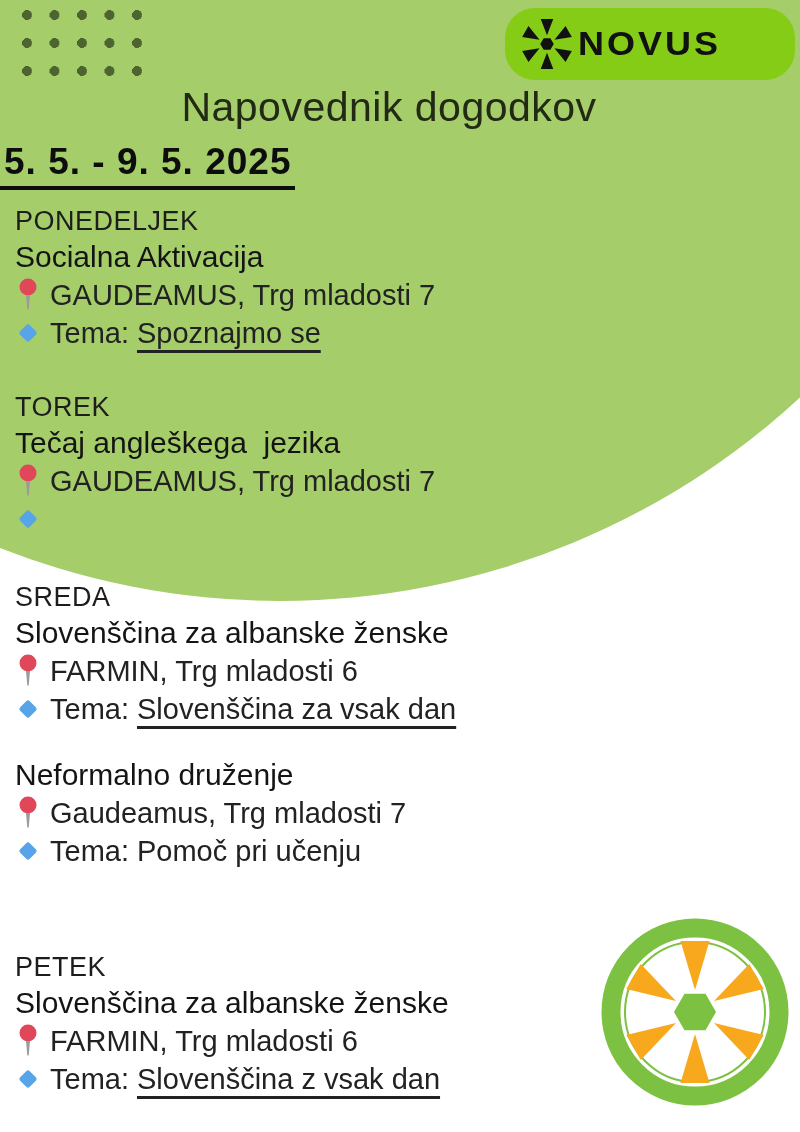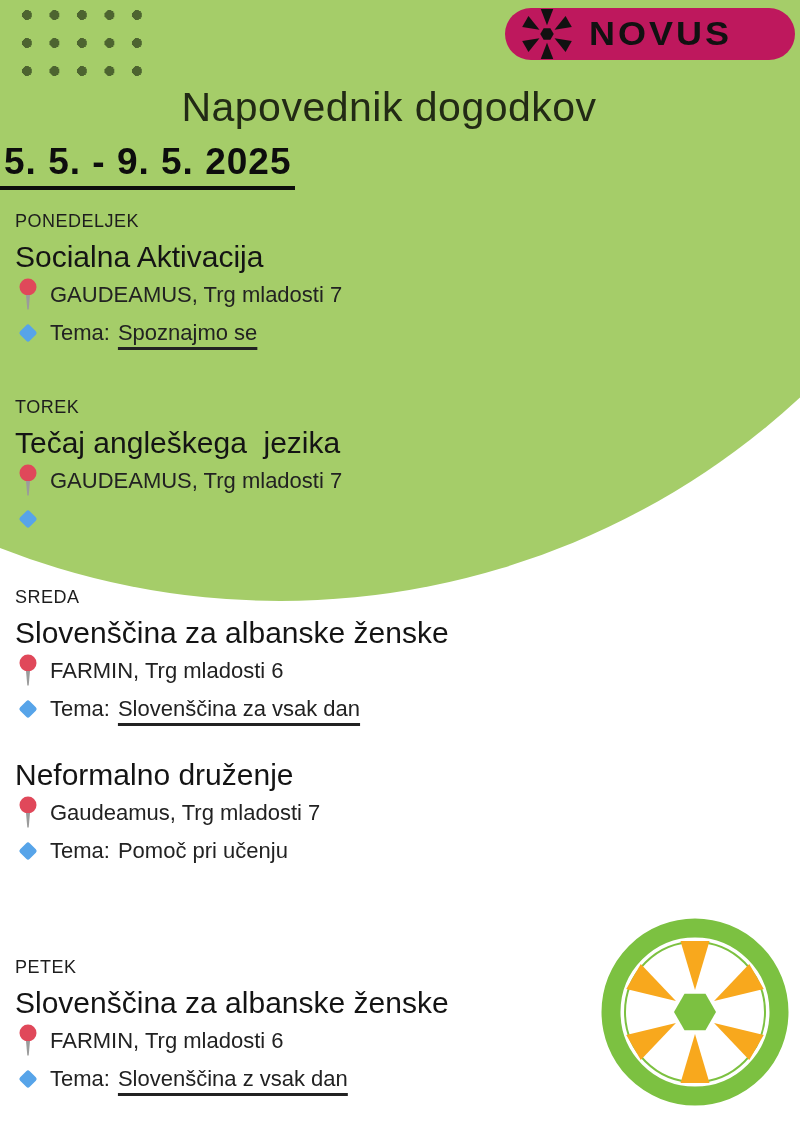--- a/index.html
+++ b/index.html
@@ -31,28 +31,28 @@
     background-image: radial-gradient(circle 5px at 7px 8px, #4d6430 98%, transparent 100%);
     background-size: 27.5px 28px;
     background-repeat: repeat;
   }
   
   .novus-pill {
     position: absolute;
     left: 505px;
     top: 8px;
     width: 290px;
-    height: 52px;
-    background: #be185d;
+    height: 72px;
+    background: #84cc16;
     border-radius: 30px;
     display: flex;
     align-items: center;
     padding-left: 16px;
     box-sizing: border-box;
-    gap: 16px;
+    gap: 5px;
   }
   .novus-wordmark {
     font-size: 36px;
     font-weight: bold;
     color: #111111;
     letter-spacing: 3px;
     transform: scaleY(0.92);
   }
   .page-title {
     position: absolute;
@@ -83,39 +83,39 @@
     border-bottom: 4px solid #0d0d0d;
     padding: 0 4px 3px 4px;
   }
   
   .event {
     position: absolute;
     left: 15px;
     width: 620px;
   }
   .day-label {
-    font-size: 18px;
+    font-size: 27px;
     font-weight: 400;
     color: #1d1d1d;
     letter-spacing: 0.5px;
     line-height: 33px;
   }
   .event-title {
     font-size: 30px;
     font-weight: normal;
     color: #141414;
     line-height: 38px;
     white-space: pre-wrap;
   }
   .row {
     display: flex;
     align-items: center;
     gap: 9px;
     height: 38px;
-    font-size: 22px;
+    font-size: 29px;
     color: #222222;
   }
   .row .icon-cell {
     width: 26px;
     display: flex;
     justify-content: center;
     flex: 0 0 26px;
   }
   .tema-topic { margin-left: 8px; }
   .underlined {

